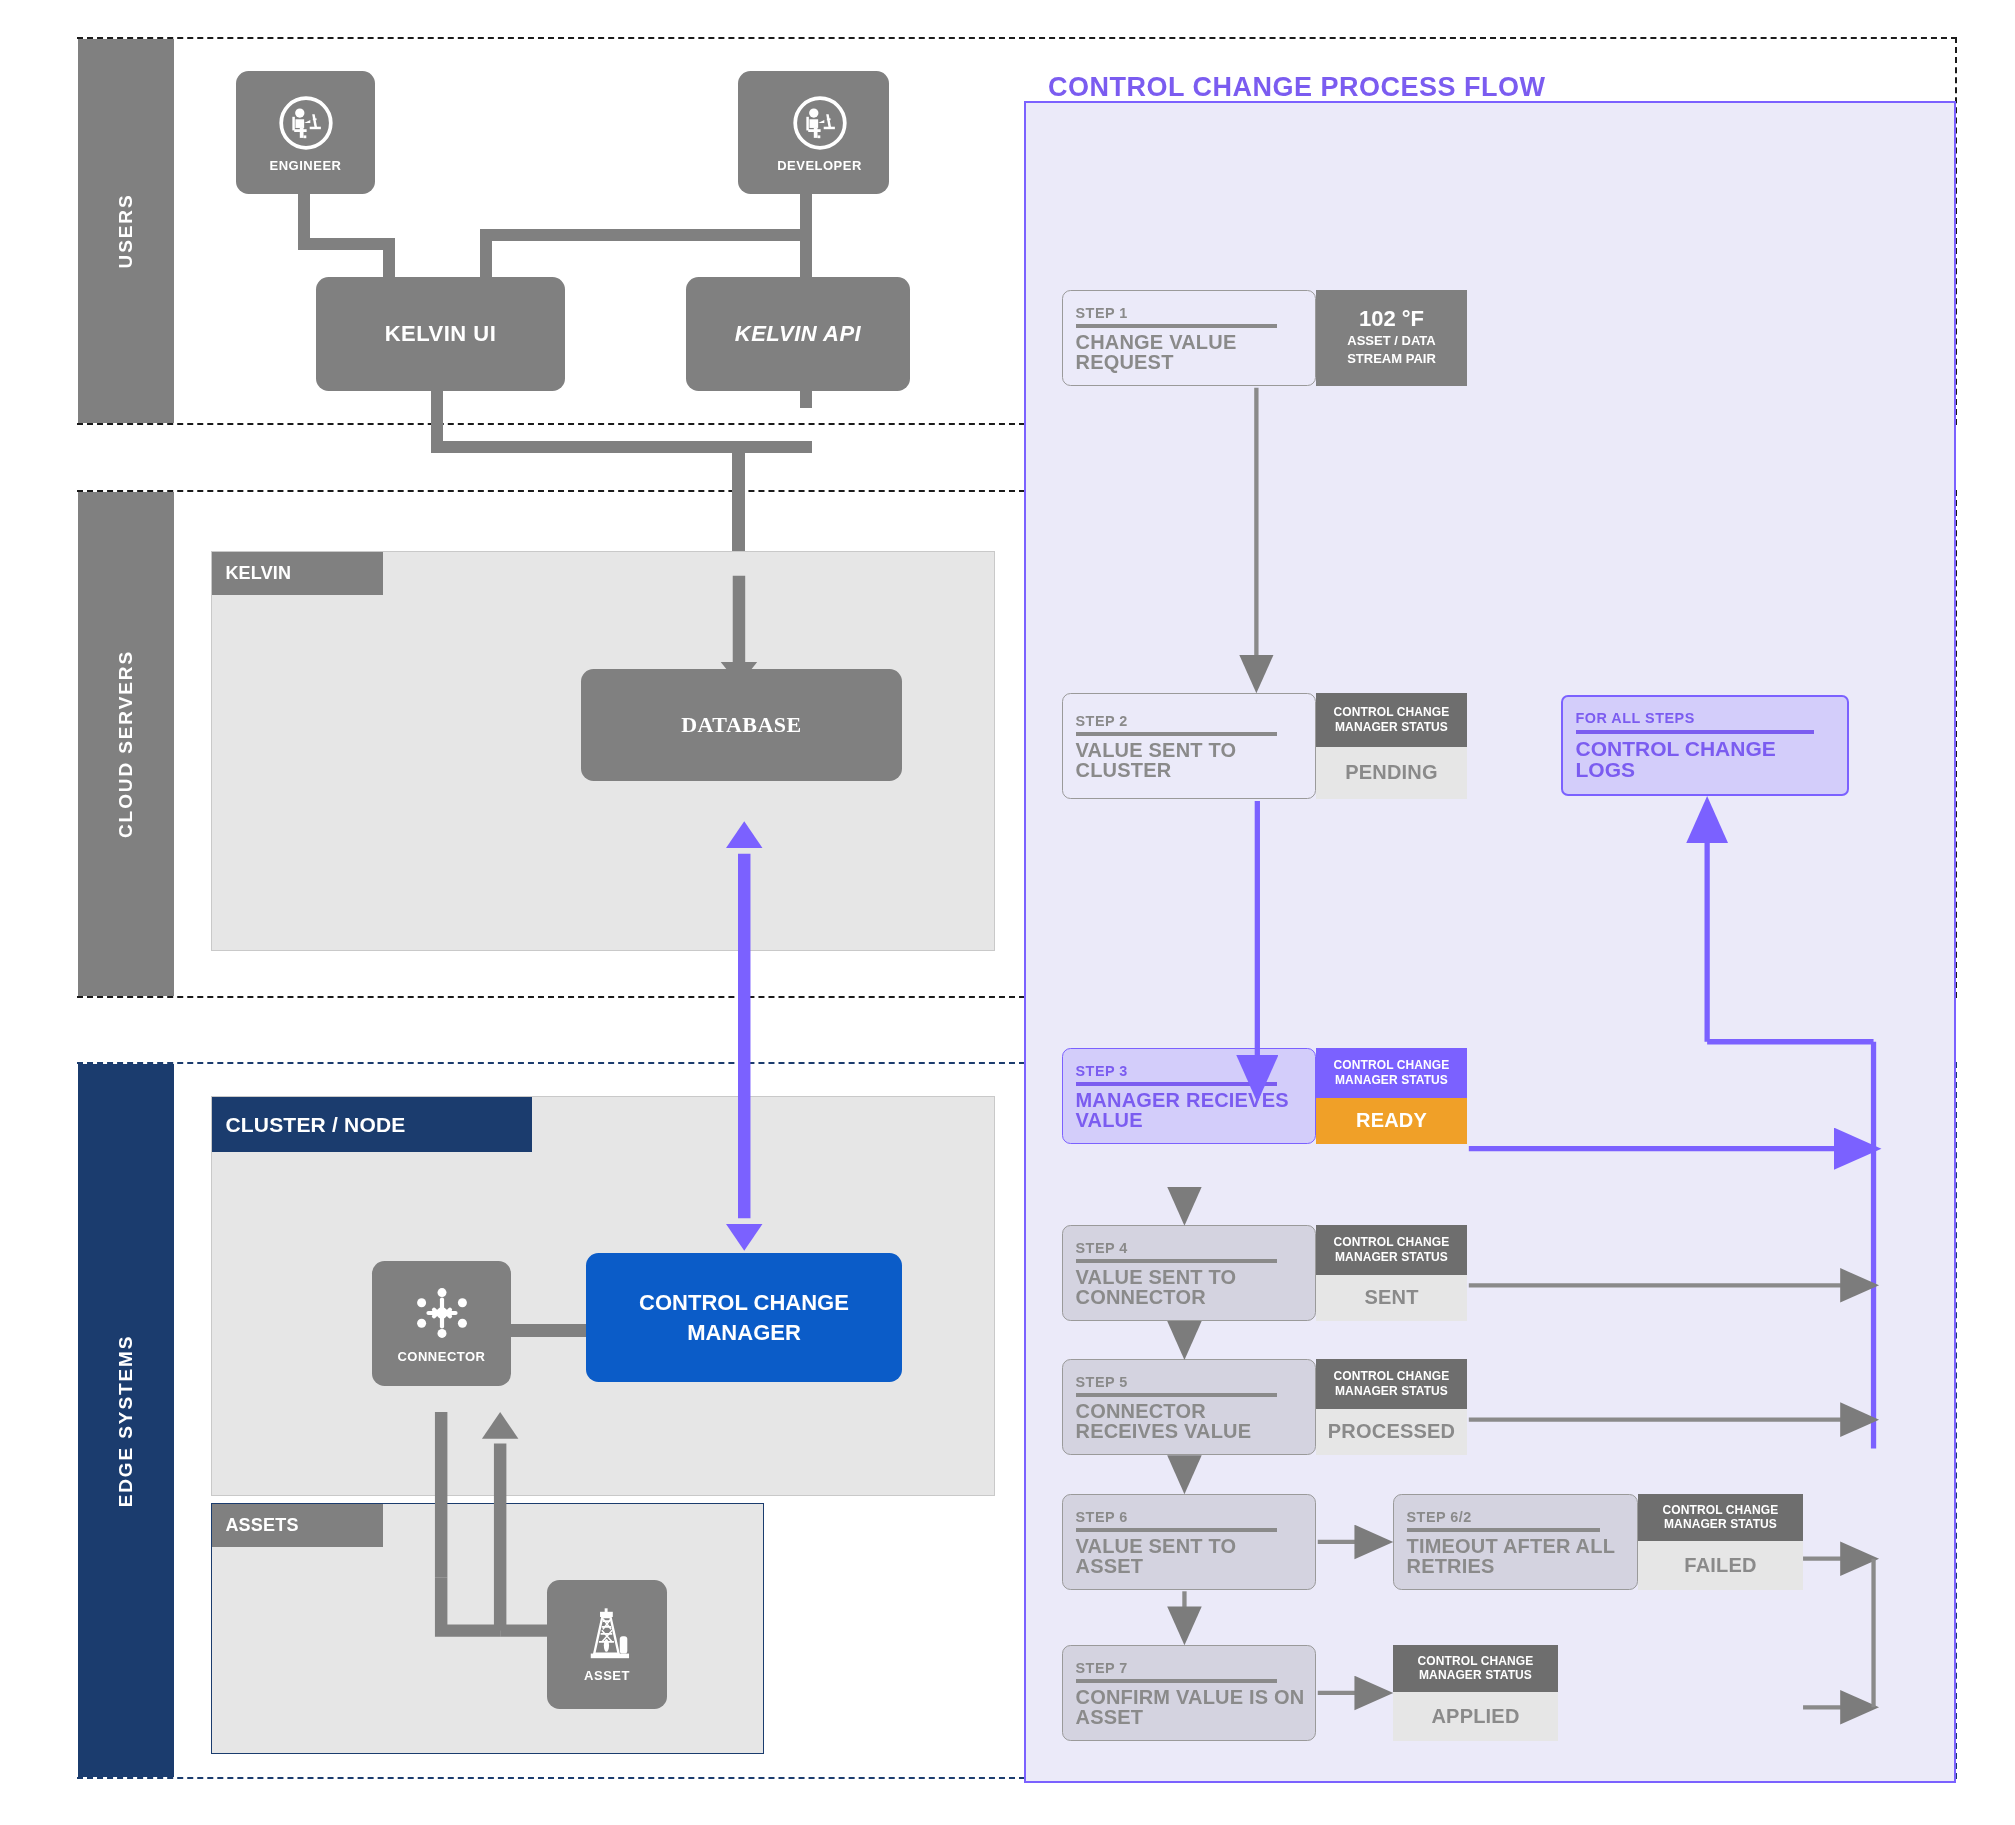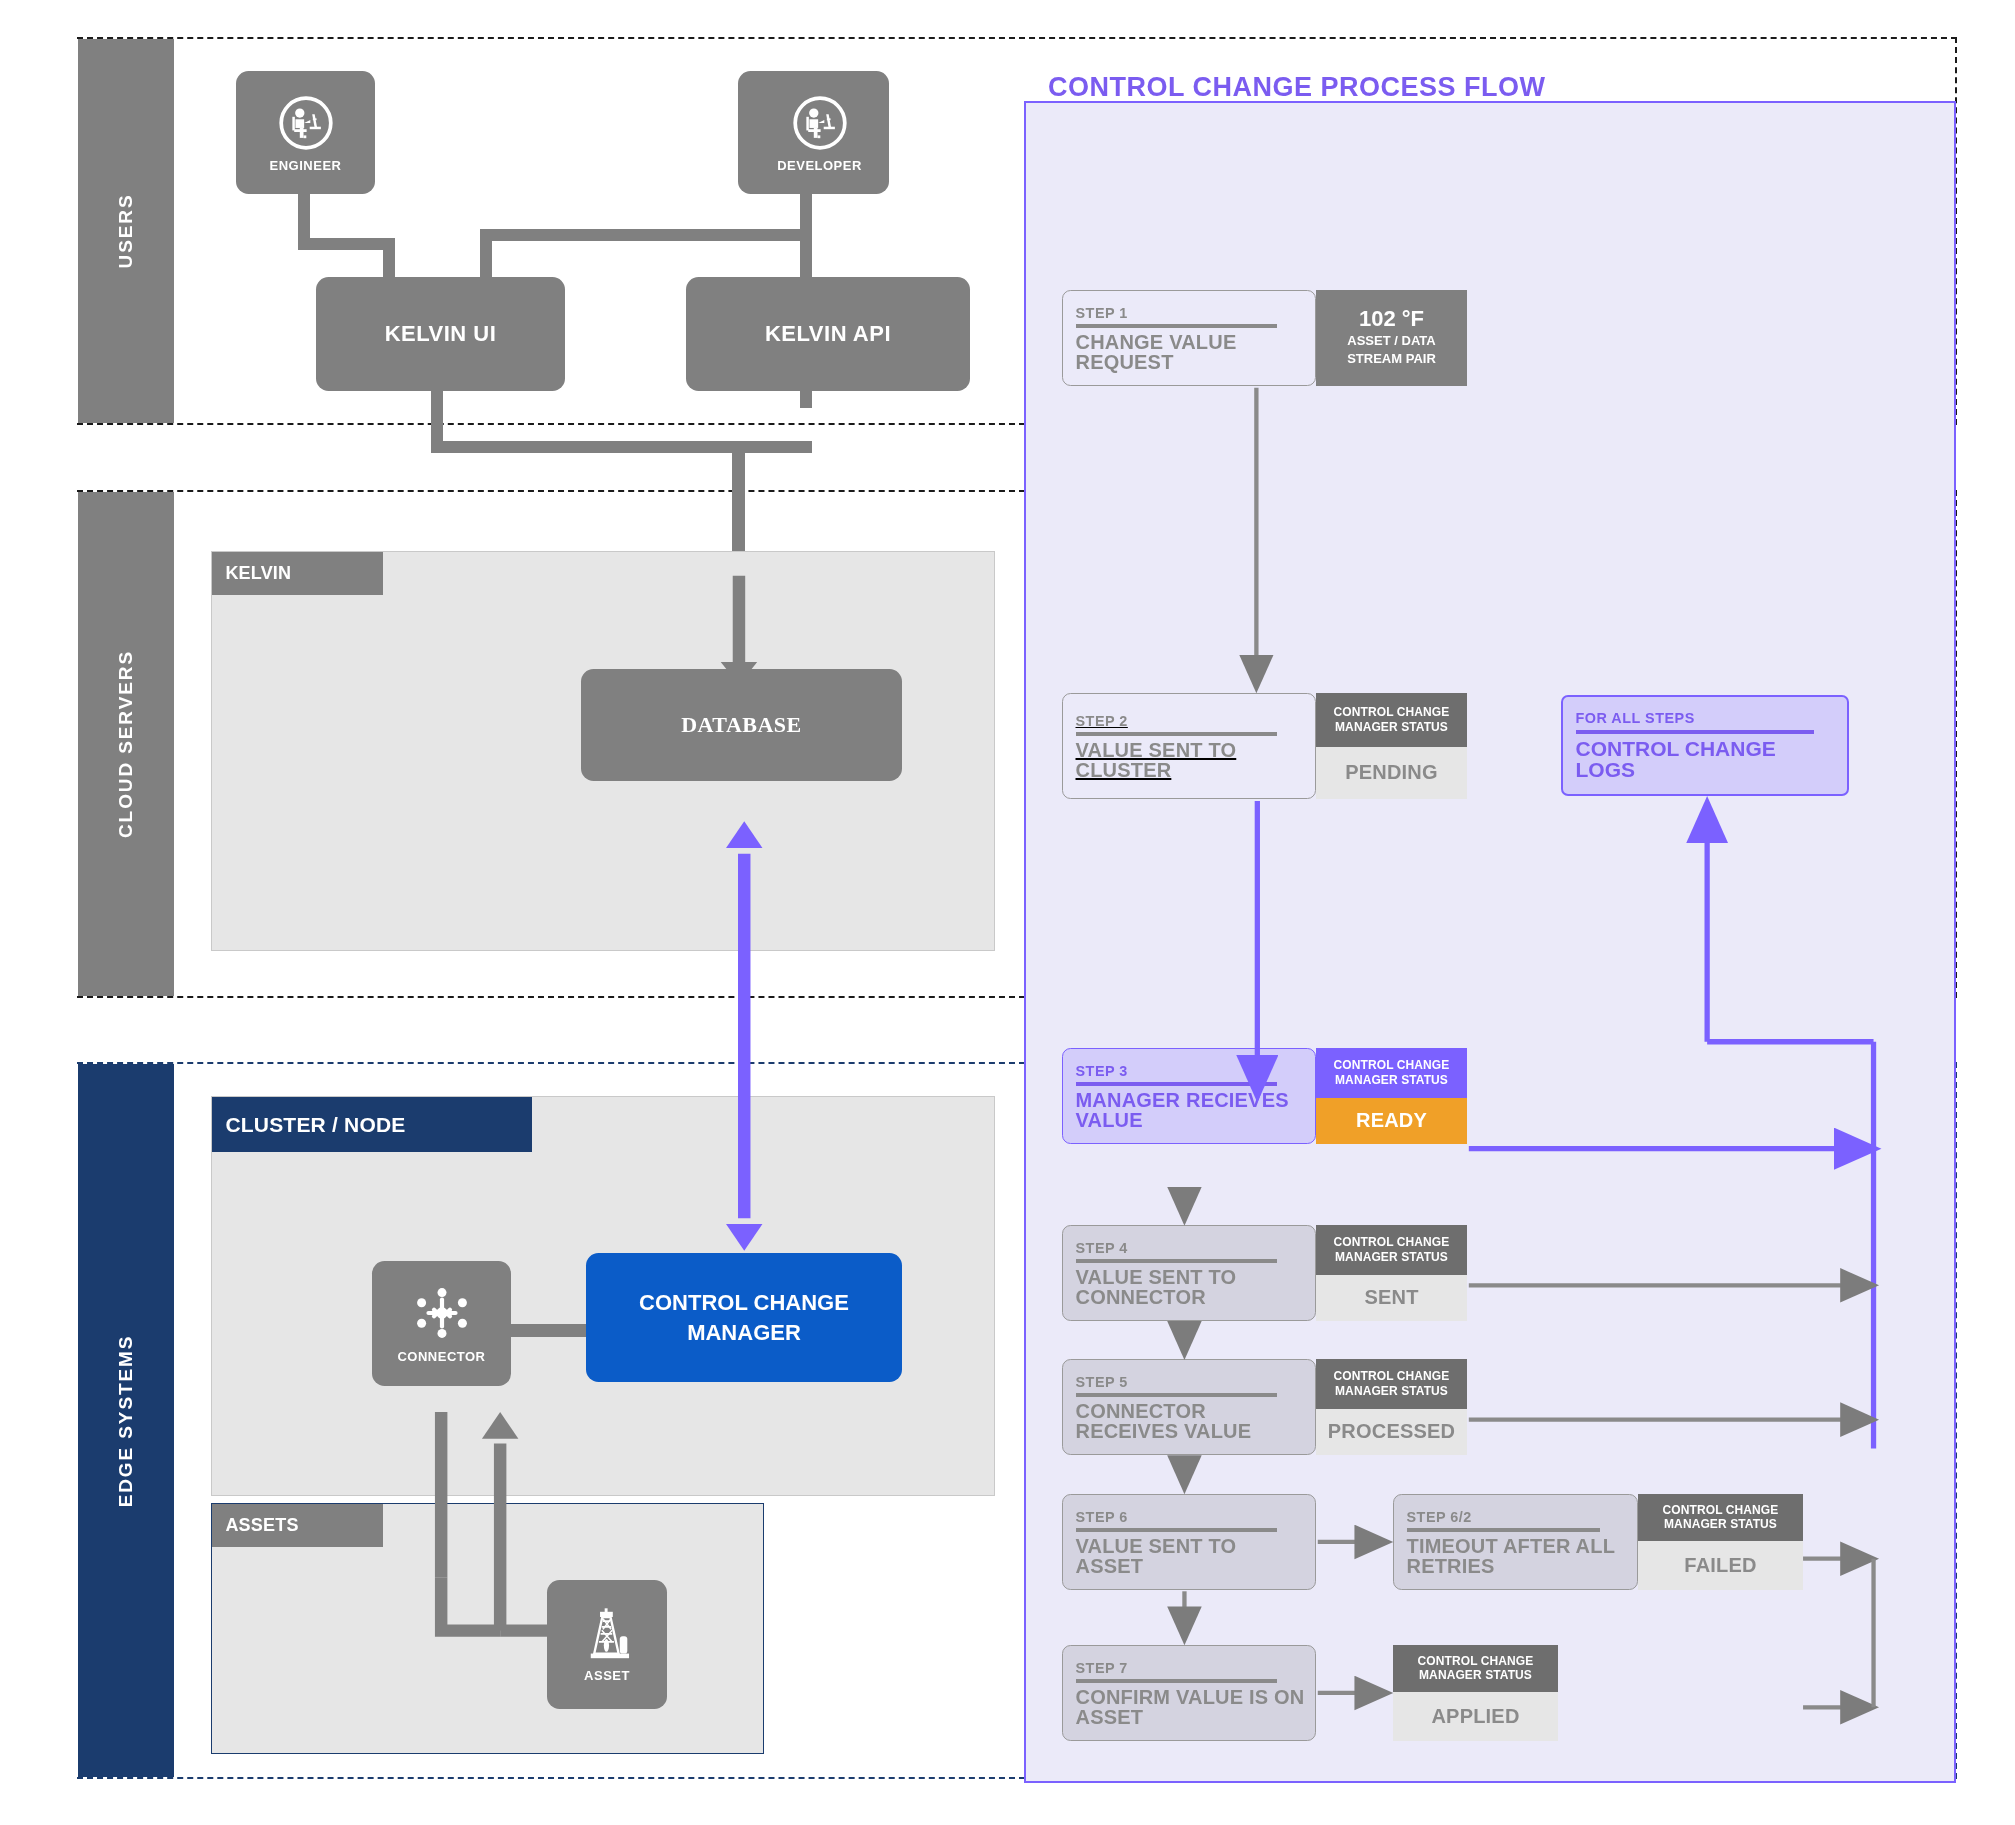--- a/index.html
+++ b/index.html
@@ -174,21 +174,21 @@
       <path d="M60 36 L64 36 L68 58 L64 58 Z" fill="#fff"></path>
       <rect x="56" y="56" width="18" height="4" fill="#fff"></rect>
       <path d="M61 44 L67 44" stroke="#fff" stroke-width="3"></path>
     </svg>
     <div class="node-label" style="margin-top:4.8px;">DEVELOPER</div>
   </div>
 
   <div class="node" style="left:316px;top:277px;width:249px;height:114px;">
     <div class="node-big-label">KELVIN UI</div>
   </div>
-  <div class="node" style="left:686px;top:277px;width:284px;height:114px;">
+  <div class="node" style="left:686px;top:277px;width:224px;height:114px;font-style:italic;">
     <div class="node-big-label">KELVIN API</div>
   </div>
 
   <div class="container" style="left:211px;top:551px;width:782px;height:398px;"></div>
   <div class="cont-tab" style="left:212px;top:552px;width:158px;height:43px;">
     <span>KELVIN</span>
   </div>
 
   <div class="node" style="left:581px;top:669px;width:321px;height:112px;font-family:Liberation Serif, serif;">
     <div class="node-big-label">DATABASE</div>
@@ -258,21 +258,21 @@
       <div class="step-rule"></div>
       <div class="step-txt">CHANGE VALUE REQUEST</div>
     </div>
     <div class="valchip" style="width:151px;">
       <div class="big">102 °F</div>
       <div class="sm">ASSET / DATA STREAM PAIR</div>
     </div>
   </div>
 
   <div class="step" style="left:1062px;top:693px;width:405px;height:106px;">
-    <div class="step-main" style="width:254px;text-decoration:underline;">
+    <div class="step-main" style="width:254px;">
       <div class="step-num">STEP 2</div>
       <div class="step-rule"></div>
       <div class="step-txt">VALUE SENT TO CLUSTER</div>
     </div>
     <div class="step-side" style="width:151px;">
       <div class="side-head" style="height:46px;">CONTROL CHANGE MANAGER STATUS</div>
       <div class="side-val">PENDING</div>
     </div>
   </div>
 

